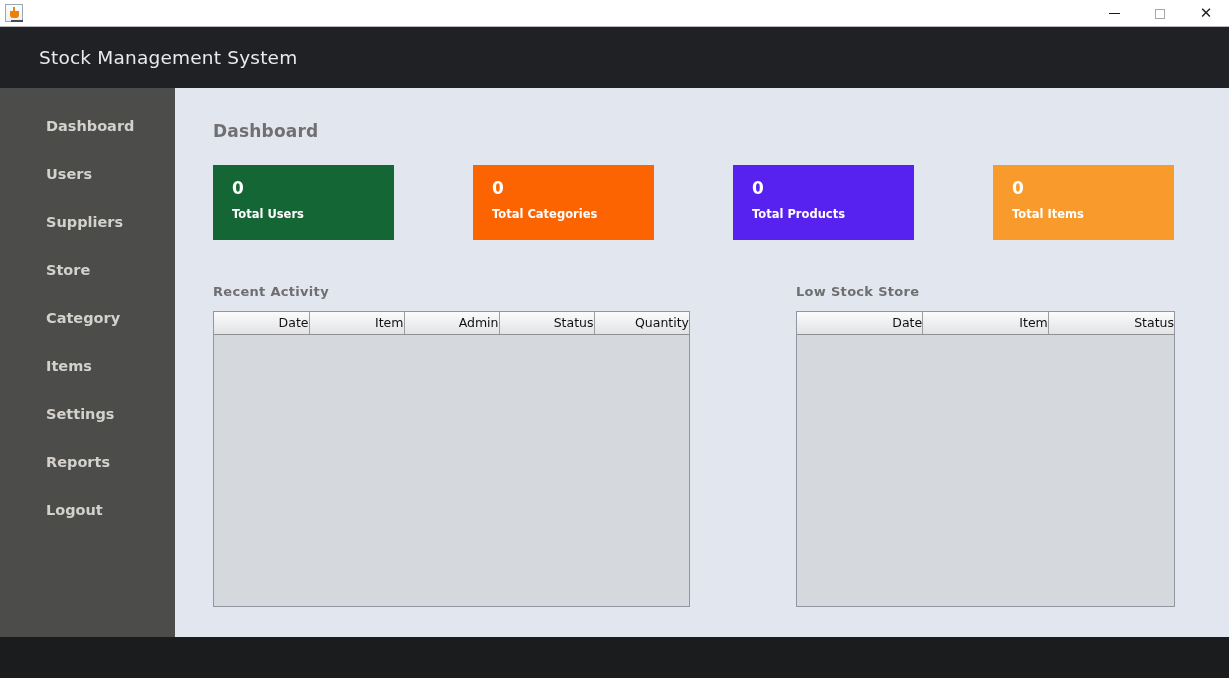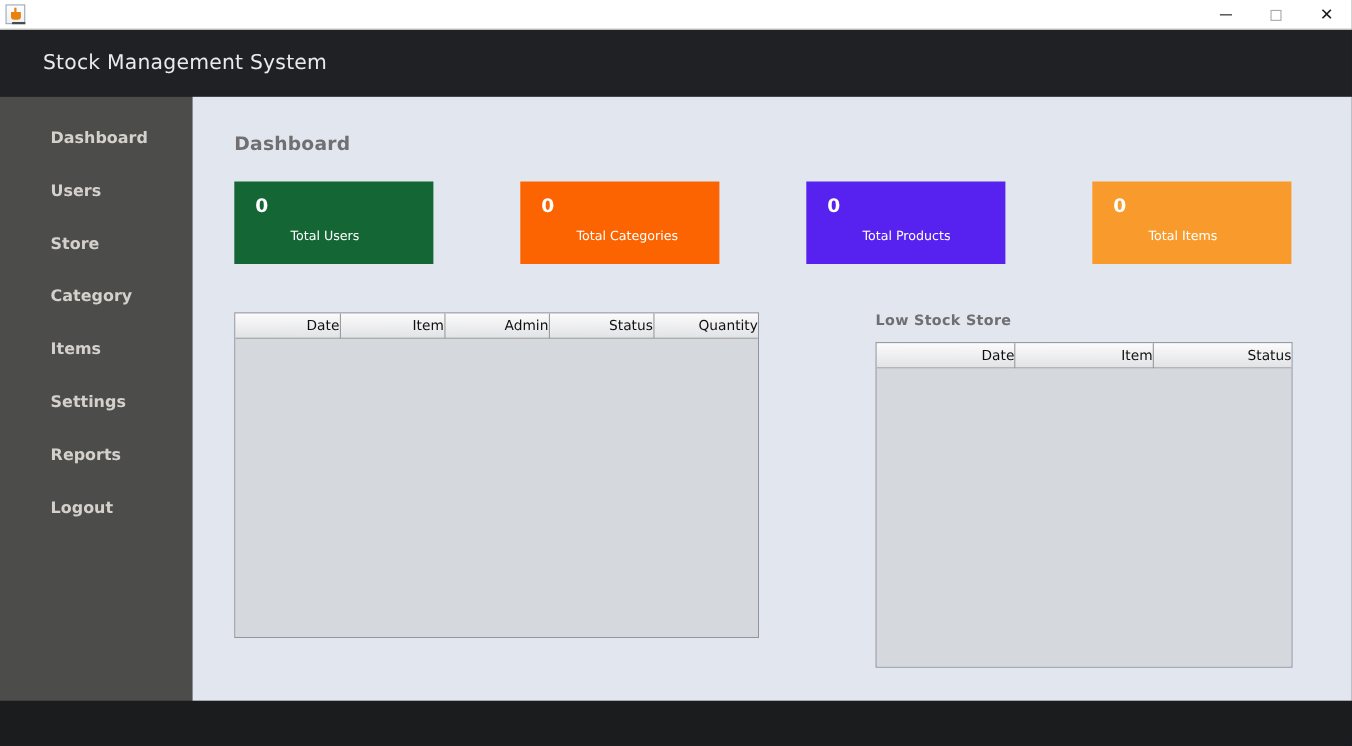--- a/index.html
+++ b/index.html
@@ -127,23 +127,22 @@
     padding: 12px 0 0 19px;
     color: #ffffff;
   }
   .card-value {
     font-size: 17px;
     font-weight: bold;
     line-height: 1.3;
   }
   .card-label {
     font-size: 11.5px;
-    font-weight: normal;
+    font-weight: bold;
     margin-top: 8px;
-    margin-left: 32px;
   }
 
   
   .panels {
     display: flex;
     margin-top: 44px;
     gap: 106px;
   }
   .panel-title {
     color: #6f6e70;
@@ -212,20 +211,23 @@
 <div class="shell">
 
   <div class="sidebar">
     <div class="nav-item">
         <span>Dashboard</span>
       </div>
     <div class="nav-item">
         <span>Users</span>
       </div>
     <div class="nav-item">
+        <span>Suppliers</span>
+      </div>
+    <div class="nav-item">
         <span>Store</span>
       </div>
     <div class="nav-item">
         <span>Category</span>
       </div>
     <div class="nav-item">
         <span>Items</span>
       </div>
     <div class="nav-item">
         <span>Settings</span>
@@ -257,20 +259,21 @@
       </div>
       <div class="card" style="background:#f99b2c">
         <div class="card-value">0</div>
         <div class="card-label">Total Items</div>
       </div>
     </div>
 
     <div class="panels">
 
       <div class="panel-recent">
+        <div class="panel-title">Recent Activity</div>
         <div class="table-wrap">
           <table class="tbl">
             <thead>
               <tr>
                 <th>Date</th>
                 <th>Item</th>
                 <th>Admin</th>
                 <th>Status</th>
                 <th>Quantity</th>
               </tr>

